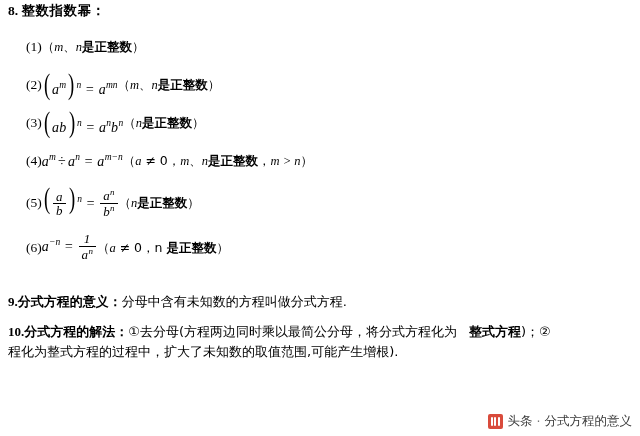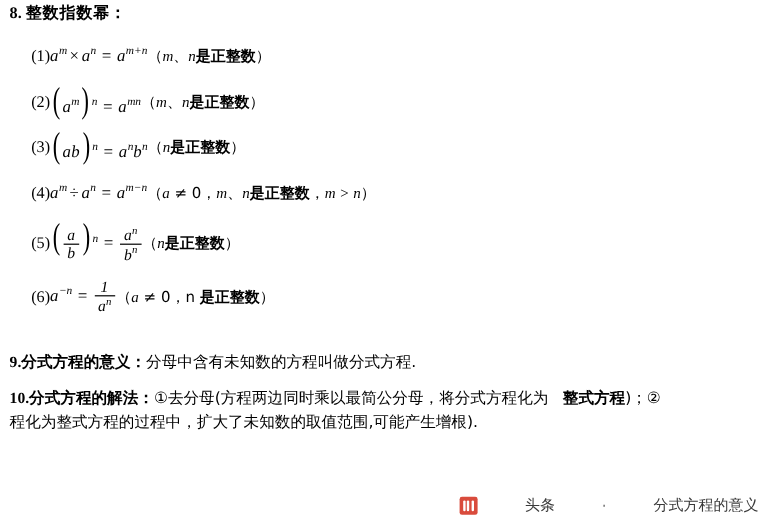--- a/index.html
+++ b/index.html
@@ -161,21 +161,20 @@
   
   .watermark {
     position: absolute;
     right: 8px;
     bottom: 6px;
     display: flex;
     align-items: center;
     font-family: "DejaVu Sans", sans-serif;
     font-size: 12.5px;
     color: #3a3a3a;
-    gap: 35px;
   }
   .wm-icon {
     width: 15px;
     height: 15px;
     margin-right: 5px;
     position: relative;
     flex: 0 0 auto;
   }
   .wm-icon .sq {
     position: absolute;
@@ -202,21 +201,20 @@
   <div class="sec8">
     <span class="num">8.</span>
     <span class="cn">整数指数幂：</span>
   </div>
 
   <div class="formulas">
 
     <div class="frow">
       <div class="body">
         <span class="idx">(1)</span>
-        <span class="math">a<span class="up">m</span><span class="op">×</span>a<span class="up">n</span> = a<span class="up">m+n</span></span>
         <span class="note">（<span class="it">m</span>、<span class="it">n</span><span class="bcn">是正整数</span>）</span>
       </div>
     </div>
 
     <div class="frow">
       <div class="body">
         <span class="idx">(2)</span>
         <span class="math"><span class="bigparen">(</span>a<span class="up">m</span><span class="bigparen">)</span><span class="up">n</span> = a<span class="up">mn</span></span>
         <span class="note">（<span class="it">m</span>、<span class="it">n</span><span class="bcn">是正整数</span>）</span>
       </div>

